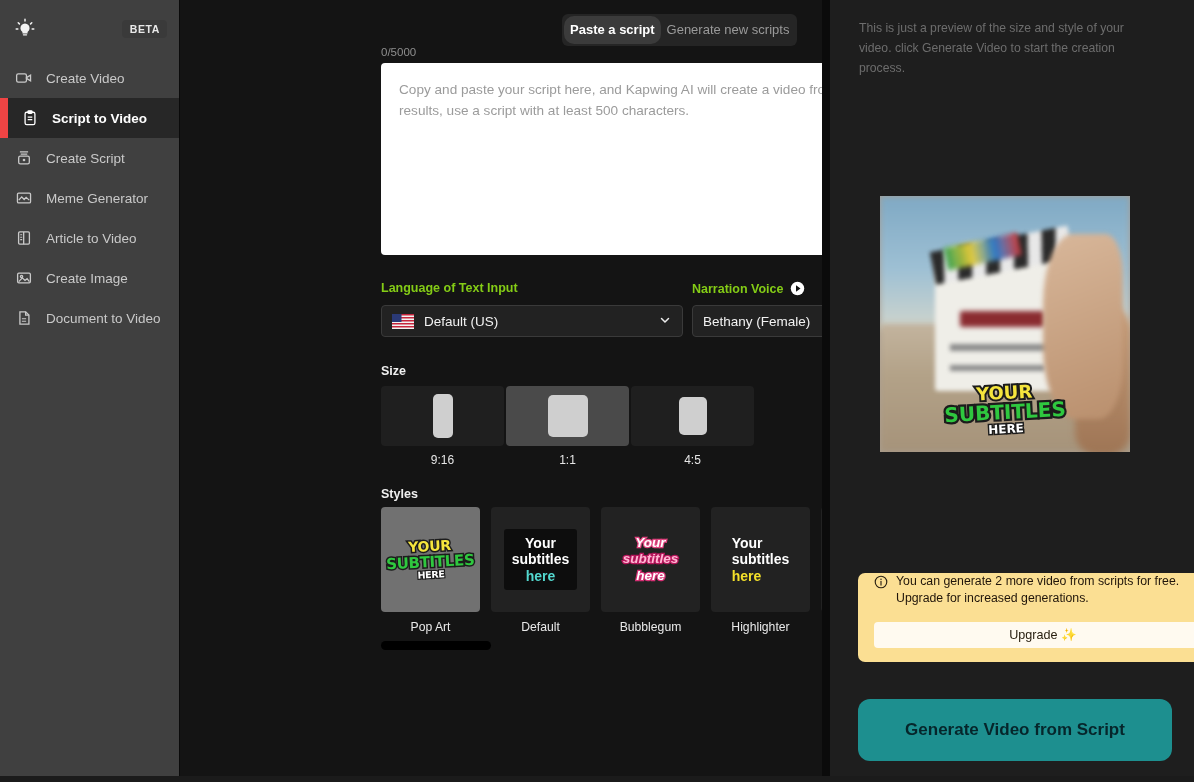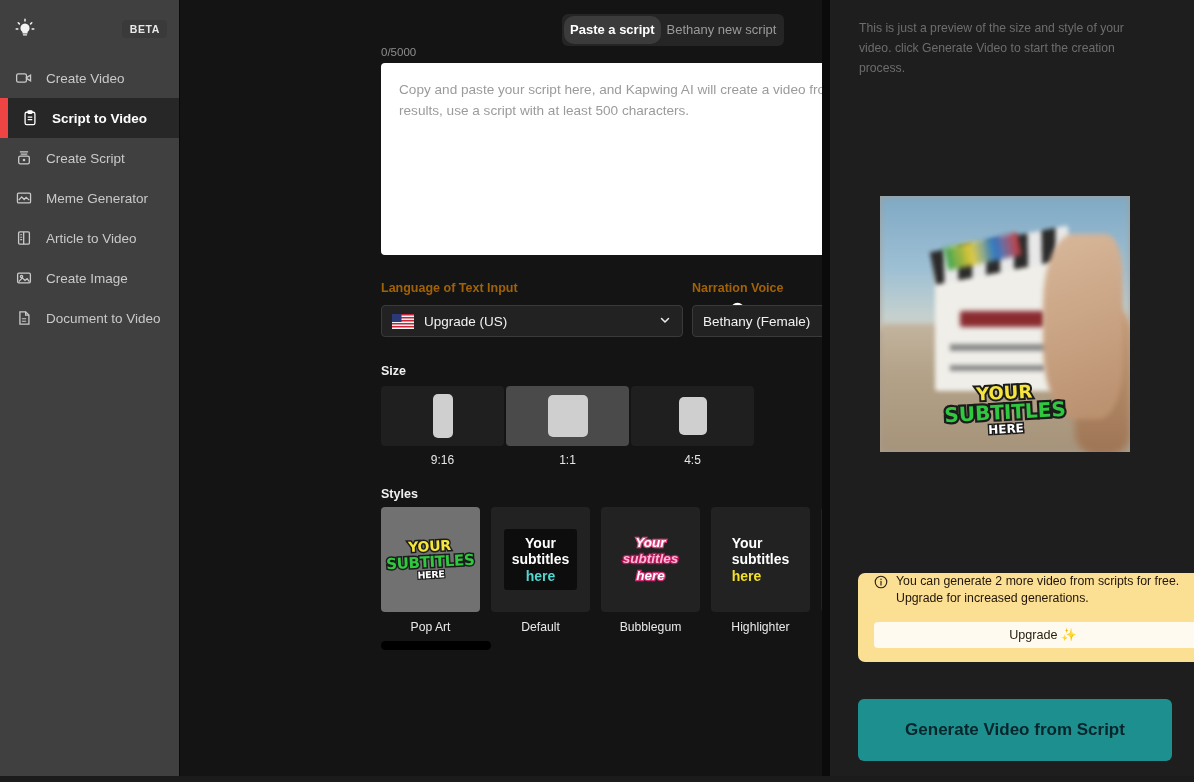--- a/index.html
+++ b/index.html
@@ -60,25 +60,25 @@
     position: absolute; top: 46px; left: 201px;
     font-size: 11.5px; color: #8e8e8e;
   }
   .scriptbox {
     position: absolute; top: 63px; left: 201px;
     width: 617px; height: 192px;
     background: #ffffff; border-radius: 4px;
     padding: 16px 18px; color: #9b9b9b; font-size: 13.6px; line-height: 1.55;
   }
 
-  .fieldlabel { font-size: 12.5px; font-weight: bold; color: #a16207; }
+  .fieldlabel { font-size: 12.5px; font-weight: bold; color: #84cc16; }
   .row-lang { position: absolute; top: 281px; left: 201px; width: 617px; }
   .lbl-lang { position: absolute; left: 0; top: 0; }
   .lbl-voice { position: absolute; left: 311px; top: 0; display: flex;
-     align-items: center; gap: 7px; flex-direction: column; }
+     align-items: center; gap: 7px; }
   .play-ico { width: 15px; height: 15px; display: block; }
 
   .select {
     position: absolute; top: 24px; height: 32px;
     background: #222222; border: 1px solid #3a3a3a; border-radius: 4px;
     display: flex; align-items: center; padding: 0 10px;
     color: #f2f2f2; font-size: 13.5px; cursor: pointer;
   }
   .sel-lang { left: 0; width: 302px; }
   .sel-voice { left: 311px; width: 306px; }
@@ -202,21 +202,21 @@
   }
   .up-row { display: flex; gap: 8px; }
   .up-txt { font-size: 12.3px; line-height: 1.42; color: #20150a; }
   .up-btn {
     margin-top: 14px; height: 26px; background: #fffaf0; border-radius: 4px;
     display: flex; align-items: center; justify-content: center;
     font-size: 12.6px; color: #2a2112; cursor: pointer;
   }
   .gen-btn {
     position: absolute; left: 858px; top: 699px; width: 314px; height: 62px;
-    background: #1d8f8f; border-radius: 6px;
+    background: #1d8f8f; border-radius: 12px;
     display: flex; align-items: center; justify-content: center;
     color: #06262b; font-size: 17px; font-weight: bold; cursor: pointer;
   }
   .bottombar { position: absolute; left:0; bottom:0; width:1194px; height:6px; background:#1b1b1b; }
 </style>
 </head>
 <body>
 
 <div class="app">
 
@@ -306,21 +306,21 @@
         </svg>
       </span>
       <span>Document to Video</span>
     </div>
   </div>
 
   <div class="main">
 
     <div class="tabs">
       <div class="tab active">Paste a script</div>
-      <div class="tab">Bethany new script</div>
+      <div class="tab">Generate new scripts</div>
     </div>
 
     <div class="charcount">0/5000</div>
 
     <div class="scriptbox">
       <span>Copy and paste your script here, and Kapwing AI will create a video from your script. For best results, use a script with at least 500 characters.</span>
       
     </div>
 
     <div class="row-lang">
@@ -343,21 +343,21 @@
             <g fill="#c6253c">
                 <rect y="0" width="22" height="1.5"></rect>
                 <rect y="3" width="22" height="1.5"></rect>
                 <rect y="6" width="22" height="1.5"></rect>
                 <rect y="9" width="22" height="1.5"></rect>
                 <rect y="12" width="22" height="1.5"></rect>
               </g>
             <rect width="9.5" height="8" fill="#2b3a77"></rect>
           </svg>
         </span>
-        <span>Upgrade (US)</span>
+        <span>Default (US)</span>
         <span class="chev">
           <svg width="14" height="14" viewBox="0 0 16 16" fill="none" stroke="#ededed" stroke-width="1.7" stroke-linecap="round">
               <path d="M4 6.2l4 4 4-4"></path>
             </svg>
         </span>
       </div>
 
       <div class="select sel-voice">
         <span>Bethany (Female)</span>
 

